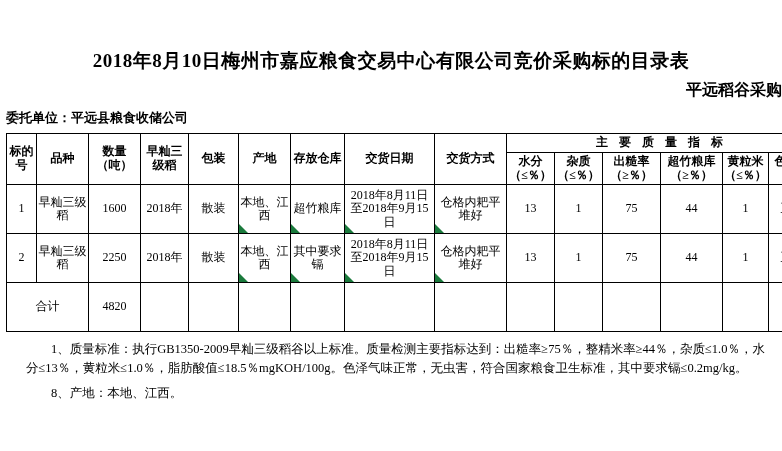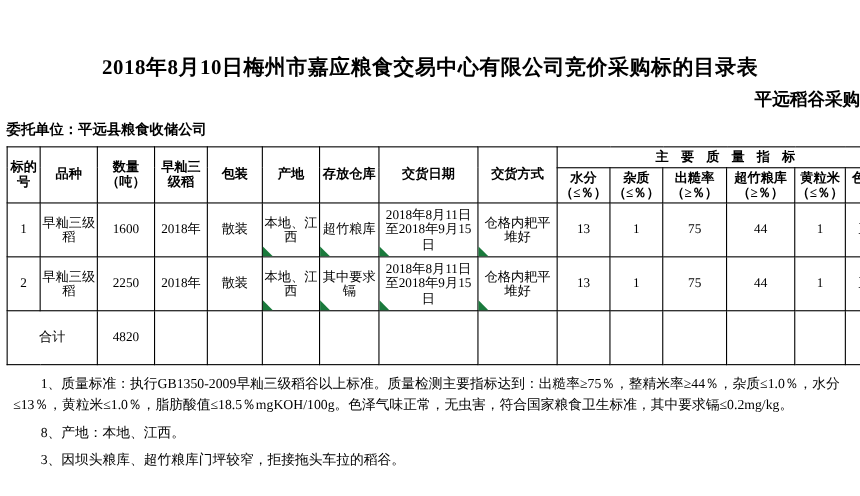--- a/index.html
+++ b/index.html
@@ -80,21 +80,21 @@
     left: 0;
     bottom: 0;
     width: 0;
     height: 0;
     border-left: 9px solid #1a7a3c;
     border-top: 9px solid transparent;
   }
   .notes {
     font-size: 12.5px;
     line-height: 1.5;
-    padding: 8px 10px 0 12px;
+    padding: 8px 10px 0 26px;
   }
   .notes p {
     margin: 0 0 6px 0;
     text-indent: 2em;
   }
 </style>
 </head>
 <body>
 
 <div class="page">
@@ -193,16 +193,15 @@
         <td class="data"></td>
         <td class="data"></td>
         <td class="data"></td>
       </tr>
     </tbody>
   </table>
 
   <div class="notes">
     <p>1、质量标准：执行GB1350-2009早籼三级稻谷以上标准。质量检测主要指标达到：出糙率≥75％，整精米率≥44％，杂质≤1.0％，水分≤13％，黄粒米≤1.0％，脂肪酸值≤18.5％mgKOH/100g。色泽气味正常，无虫害，符合国家粮食卫生标准，其中要求镉≤0.2mg/kg。</p>
     <p>8、产地：本地、江西。</p>
-    <p>3、因坝头粮库、超竹粮库门坪较窄，拒接拖头车拉的稻谷。</p>
   </div>
 
 </div>
 
 </body></html>

